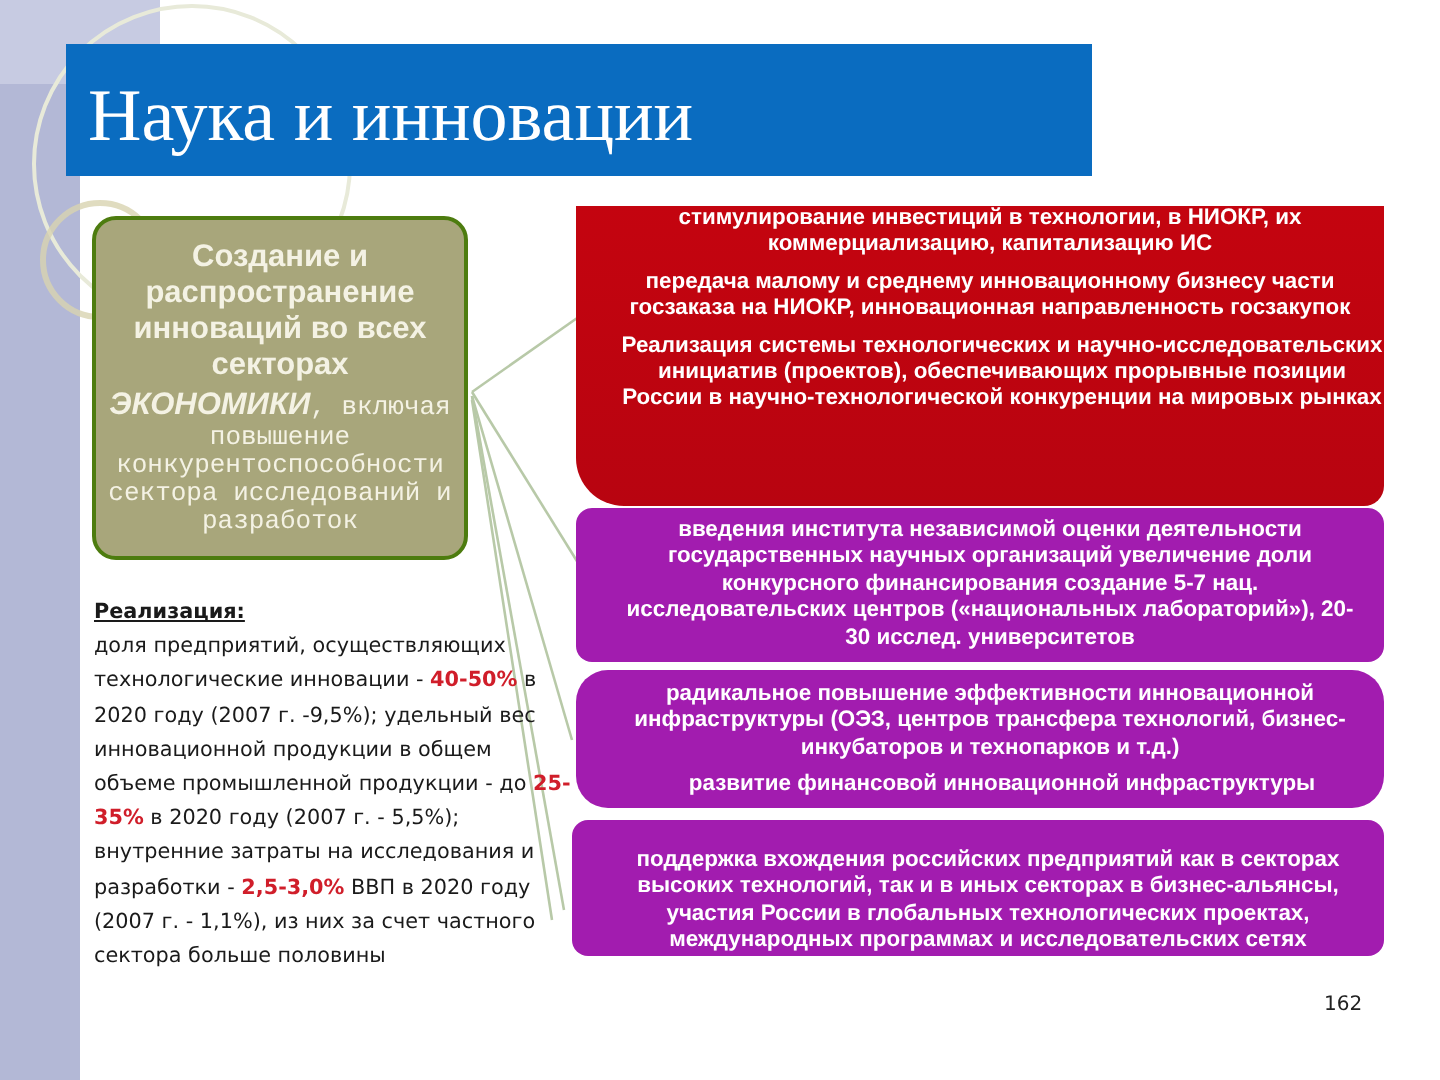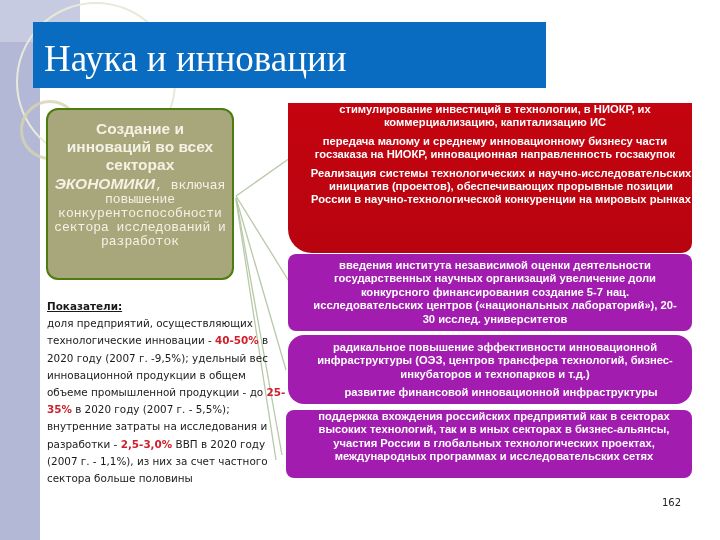--- a/index.html
+++ b/index.html
@@ -16,21 +16,21 @@
   .green-box .mid { font-family:"Liberation Sans", sans-serif; font-weight:bold; font-size:15.5px;font-style:italic; }
   .indicators { position:absolute; left:47px; top:298px; width:240px; font-family:"DejaVu Sans", sans-serif; font-size:10.4px; line-height:17.2px; color:#1a1a1a; }
   .indicators .hdr { font-weight:bold; text-decoration:underline; }
   .indicators .hl { color:#d01e2a; font-weight:bold; }
   .red { position:absolute; background:#a21caf; color:#ffffff; font-family:"Liberation Sans", sans-serif; font-weight:bold; text-align:center; font-size:11.2px; line-height:13.4px; box-sizing:border-box; }
   .red p { margin:0 0 5px 10px; }
   .red p:last-child { margin-bottom:0;padding-left:12px; }
   .r1 { left:288px; top:103px; width:404px; height:150px; border-radius:0 0 10px 24px; padding-top:0; background:linear-gradient(#c4040f,#b80410); }
   .r2 { left:288px; top:254px; width:404px; height:77px; border-radius:8px 8px 8px 8px; padding-top:5px; }
   .r3 { left:288px; top:335px; width:404px; height:69px; border-radius:16px; padding-top:6px; }
-  .r4 { left:286px; top:410px; width:406px; height:68px; border-radius:8px; padding-top:0; }
+  .r4 { left:286px; top:410px; width:406px; height:68px; border-radius:8px; padding-top:14px; }
   .conn { position:absolute; left:0; top:0; }
   .page-num { position:absolute; left:662px; top:497px; font-family:"DejaVu Sans", sans-serif; font-size:10px; color:#222; }
 </style>
 </head>
 <body>
 
 <div class="side-strip"></div>
 <div class="side-strip-top"></div>
 <div class="deco-ring"></div>
 <div class="deco-ring2"></div>
@@ -43,31 +43,32 @@
     <line x1="236" y1="196" x2="290" y2="158"></line>
     <line x1="236" y1="196" x2="290" y2="283"></line>
     <line x1="236" y1="198" x2="286" y2="370"></line>
     <line x1="236" y1="198" x2="282" y2="455"></line>
     <line x1="236" y1="200" x2="276" y2="460"></line>
   </g>
 </svg>
 
 <div class="green-box">
   <div class="big">Создание и</div>
+  <div class="big">распространение</div>
   <div class="big">инноваций во всех</div>
   <div class="big">секторах</div>
   <div><span class="mid" style="text-transform:uppercase;">экономики</span><span class="small">, включая</span></div>
   <div class="small">повышение</div>
   <div class="small">конкурентоспособности</div>
   <div class="small">сектора исследований и</div>
   <div class="small">разработок</div>
 </div>
 
 <div class="indicators">
-  <div class="hdr">Показатели:</div>
+  <div class="hdr">Реализация:</div>
   <span>доля предприятий, осуществляющих технологические инновации - </span><span class="hl">40-50%</span><span> в 2020 году (2007 г. -9,5%); удельный вес инновационной продукции в общем объеме промышленной продукции - до </span><span class="hl">25-35%</span><span> в 2020 году (2007 г. -  5,5%); внутренние затраты на исследования и разработки - </span><span class="hl">2,5-3,0%</span><span> ВВП в 2020 году (2007 г. - 1,1%), из них за счет частного сектора больше половины</span>
 </div>
 
 <div class="red r1">
   <p>стимулирование инвестиций в технологии, в НИОКР, их коммерциализацию, капитализацию ИС</p>
   <p>передача малому и среднему инновационному бизнесу части госзаказа на НИОКР, инновационная направленность госзакупок</p>
   <p>Реализация системы технологических и научно-исследовательских инициатив (проектов), обеспечивающих прорывные позиции России в научно-технологической конкуренции на мировых рынках</p>
 </div>
 
 <div class="red r2">

